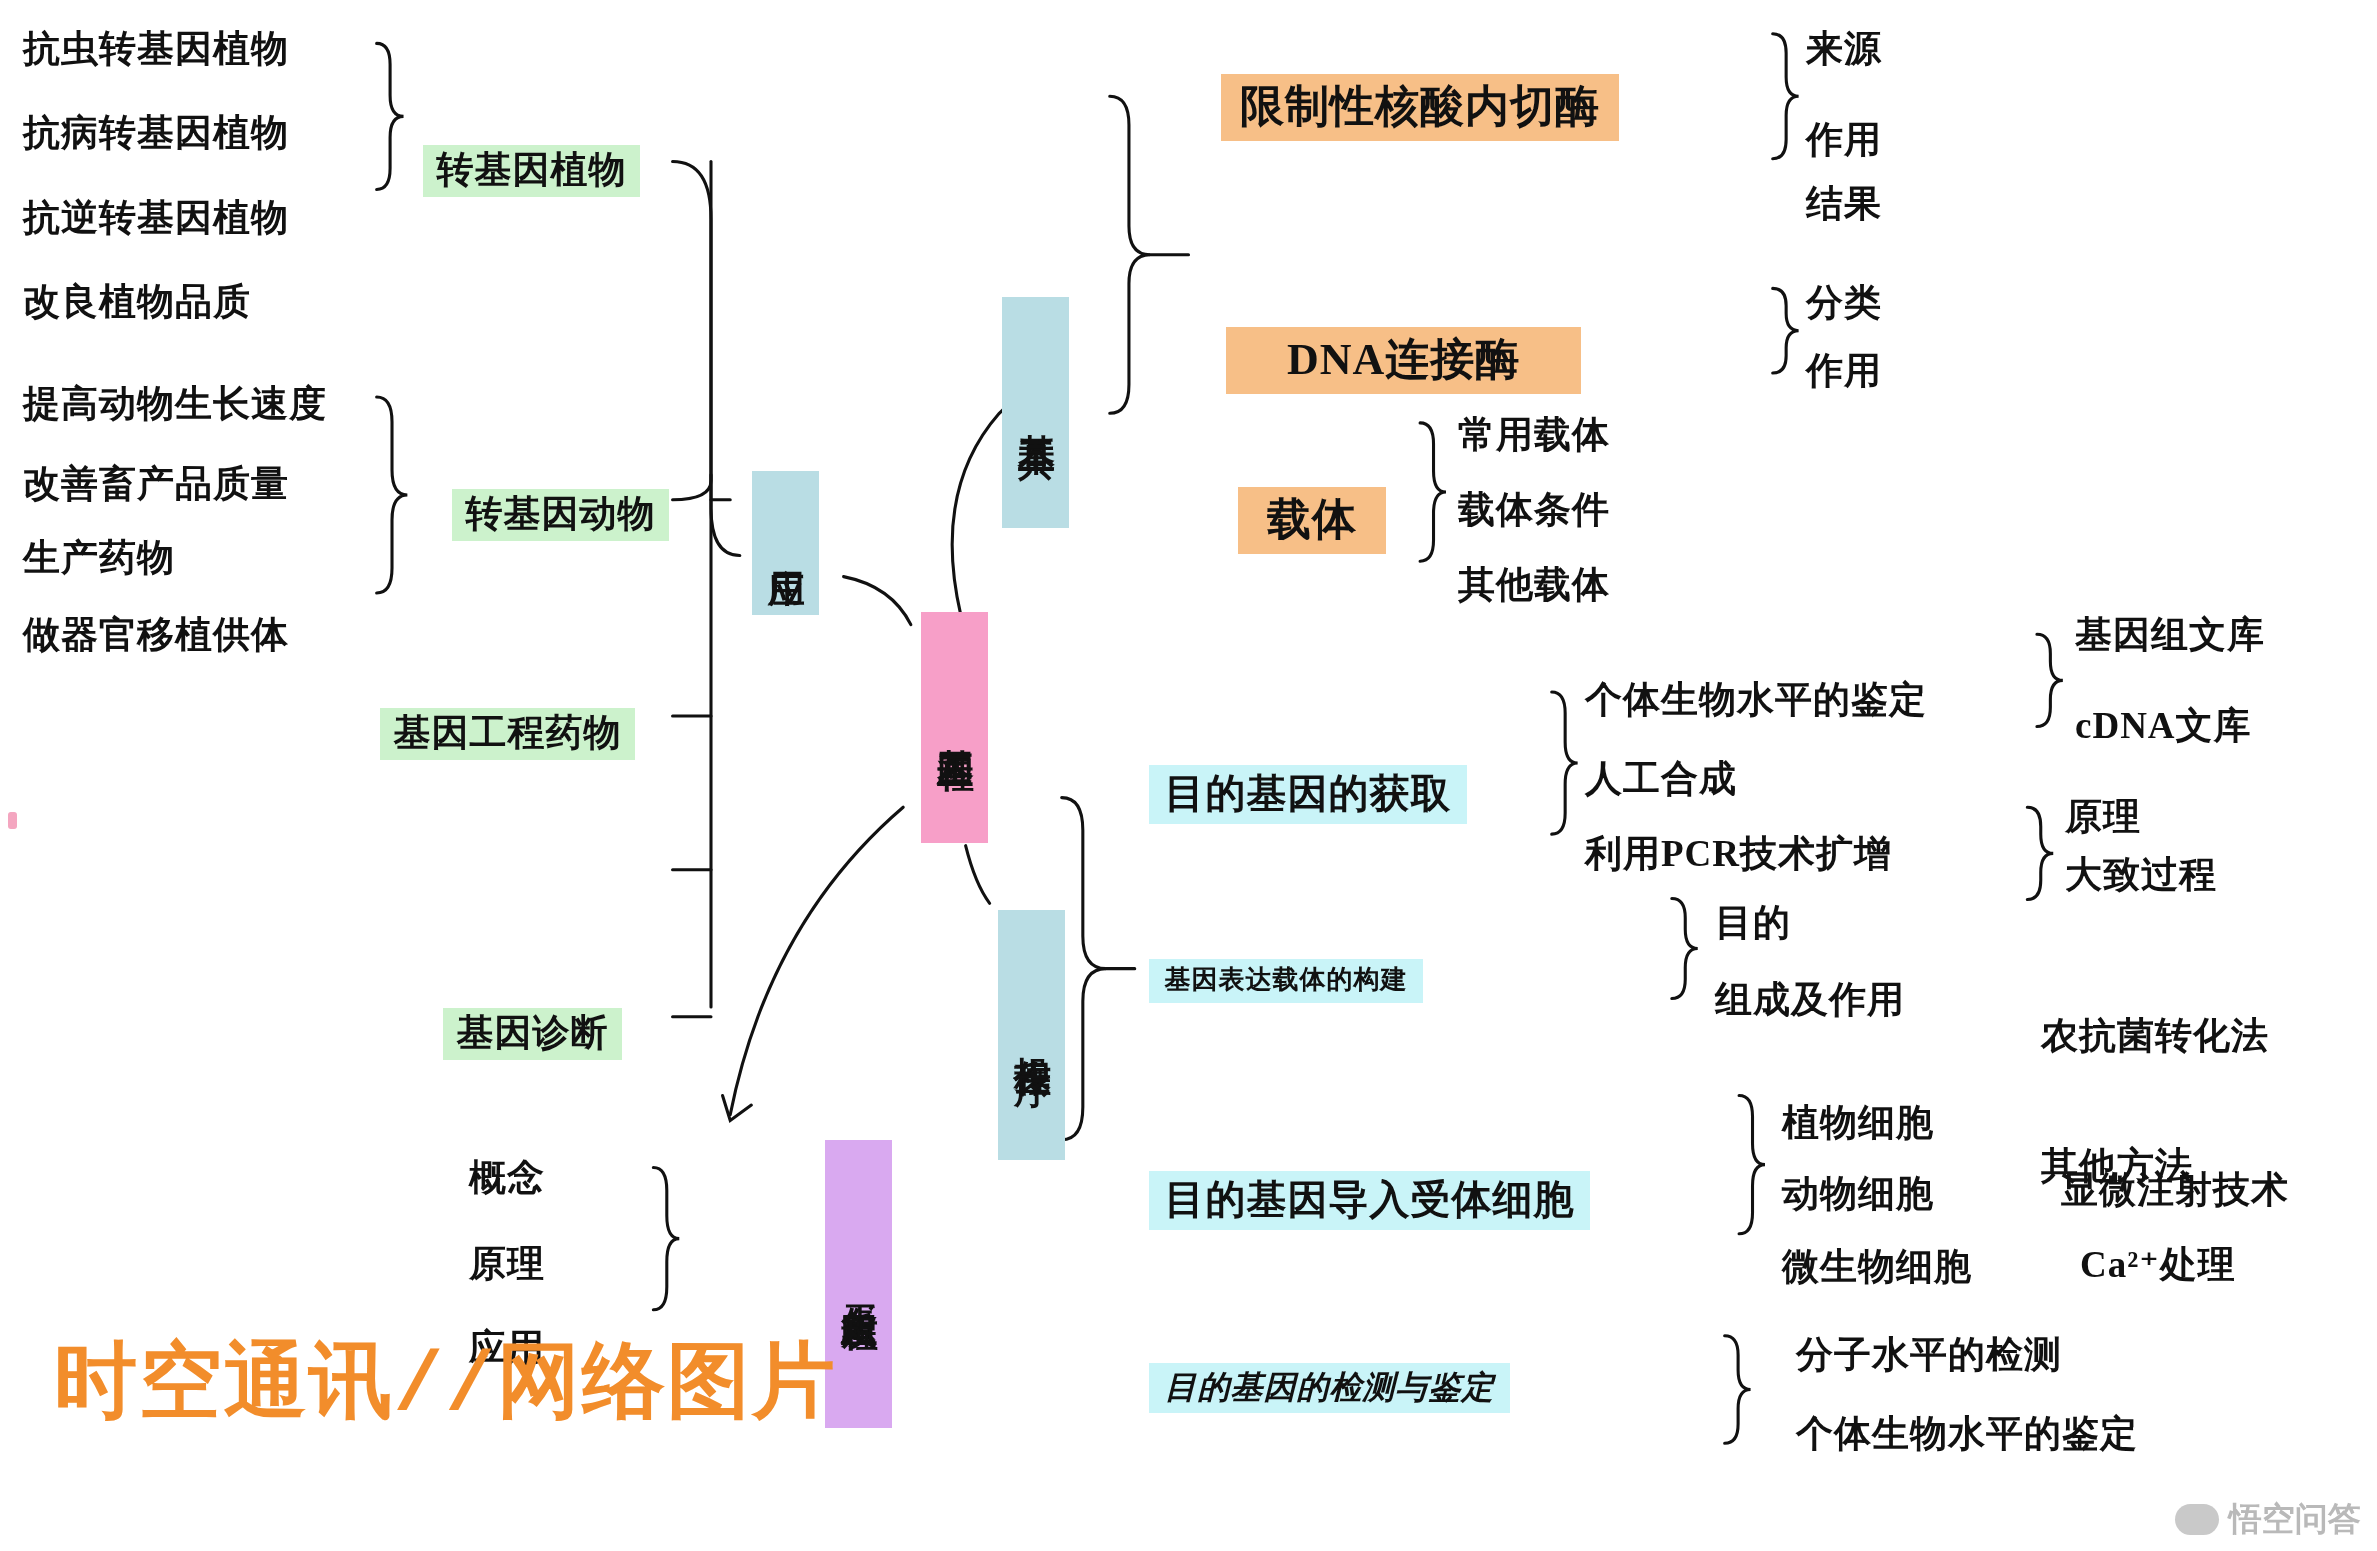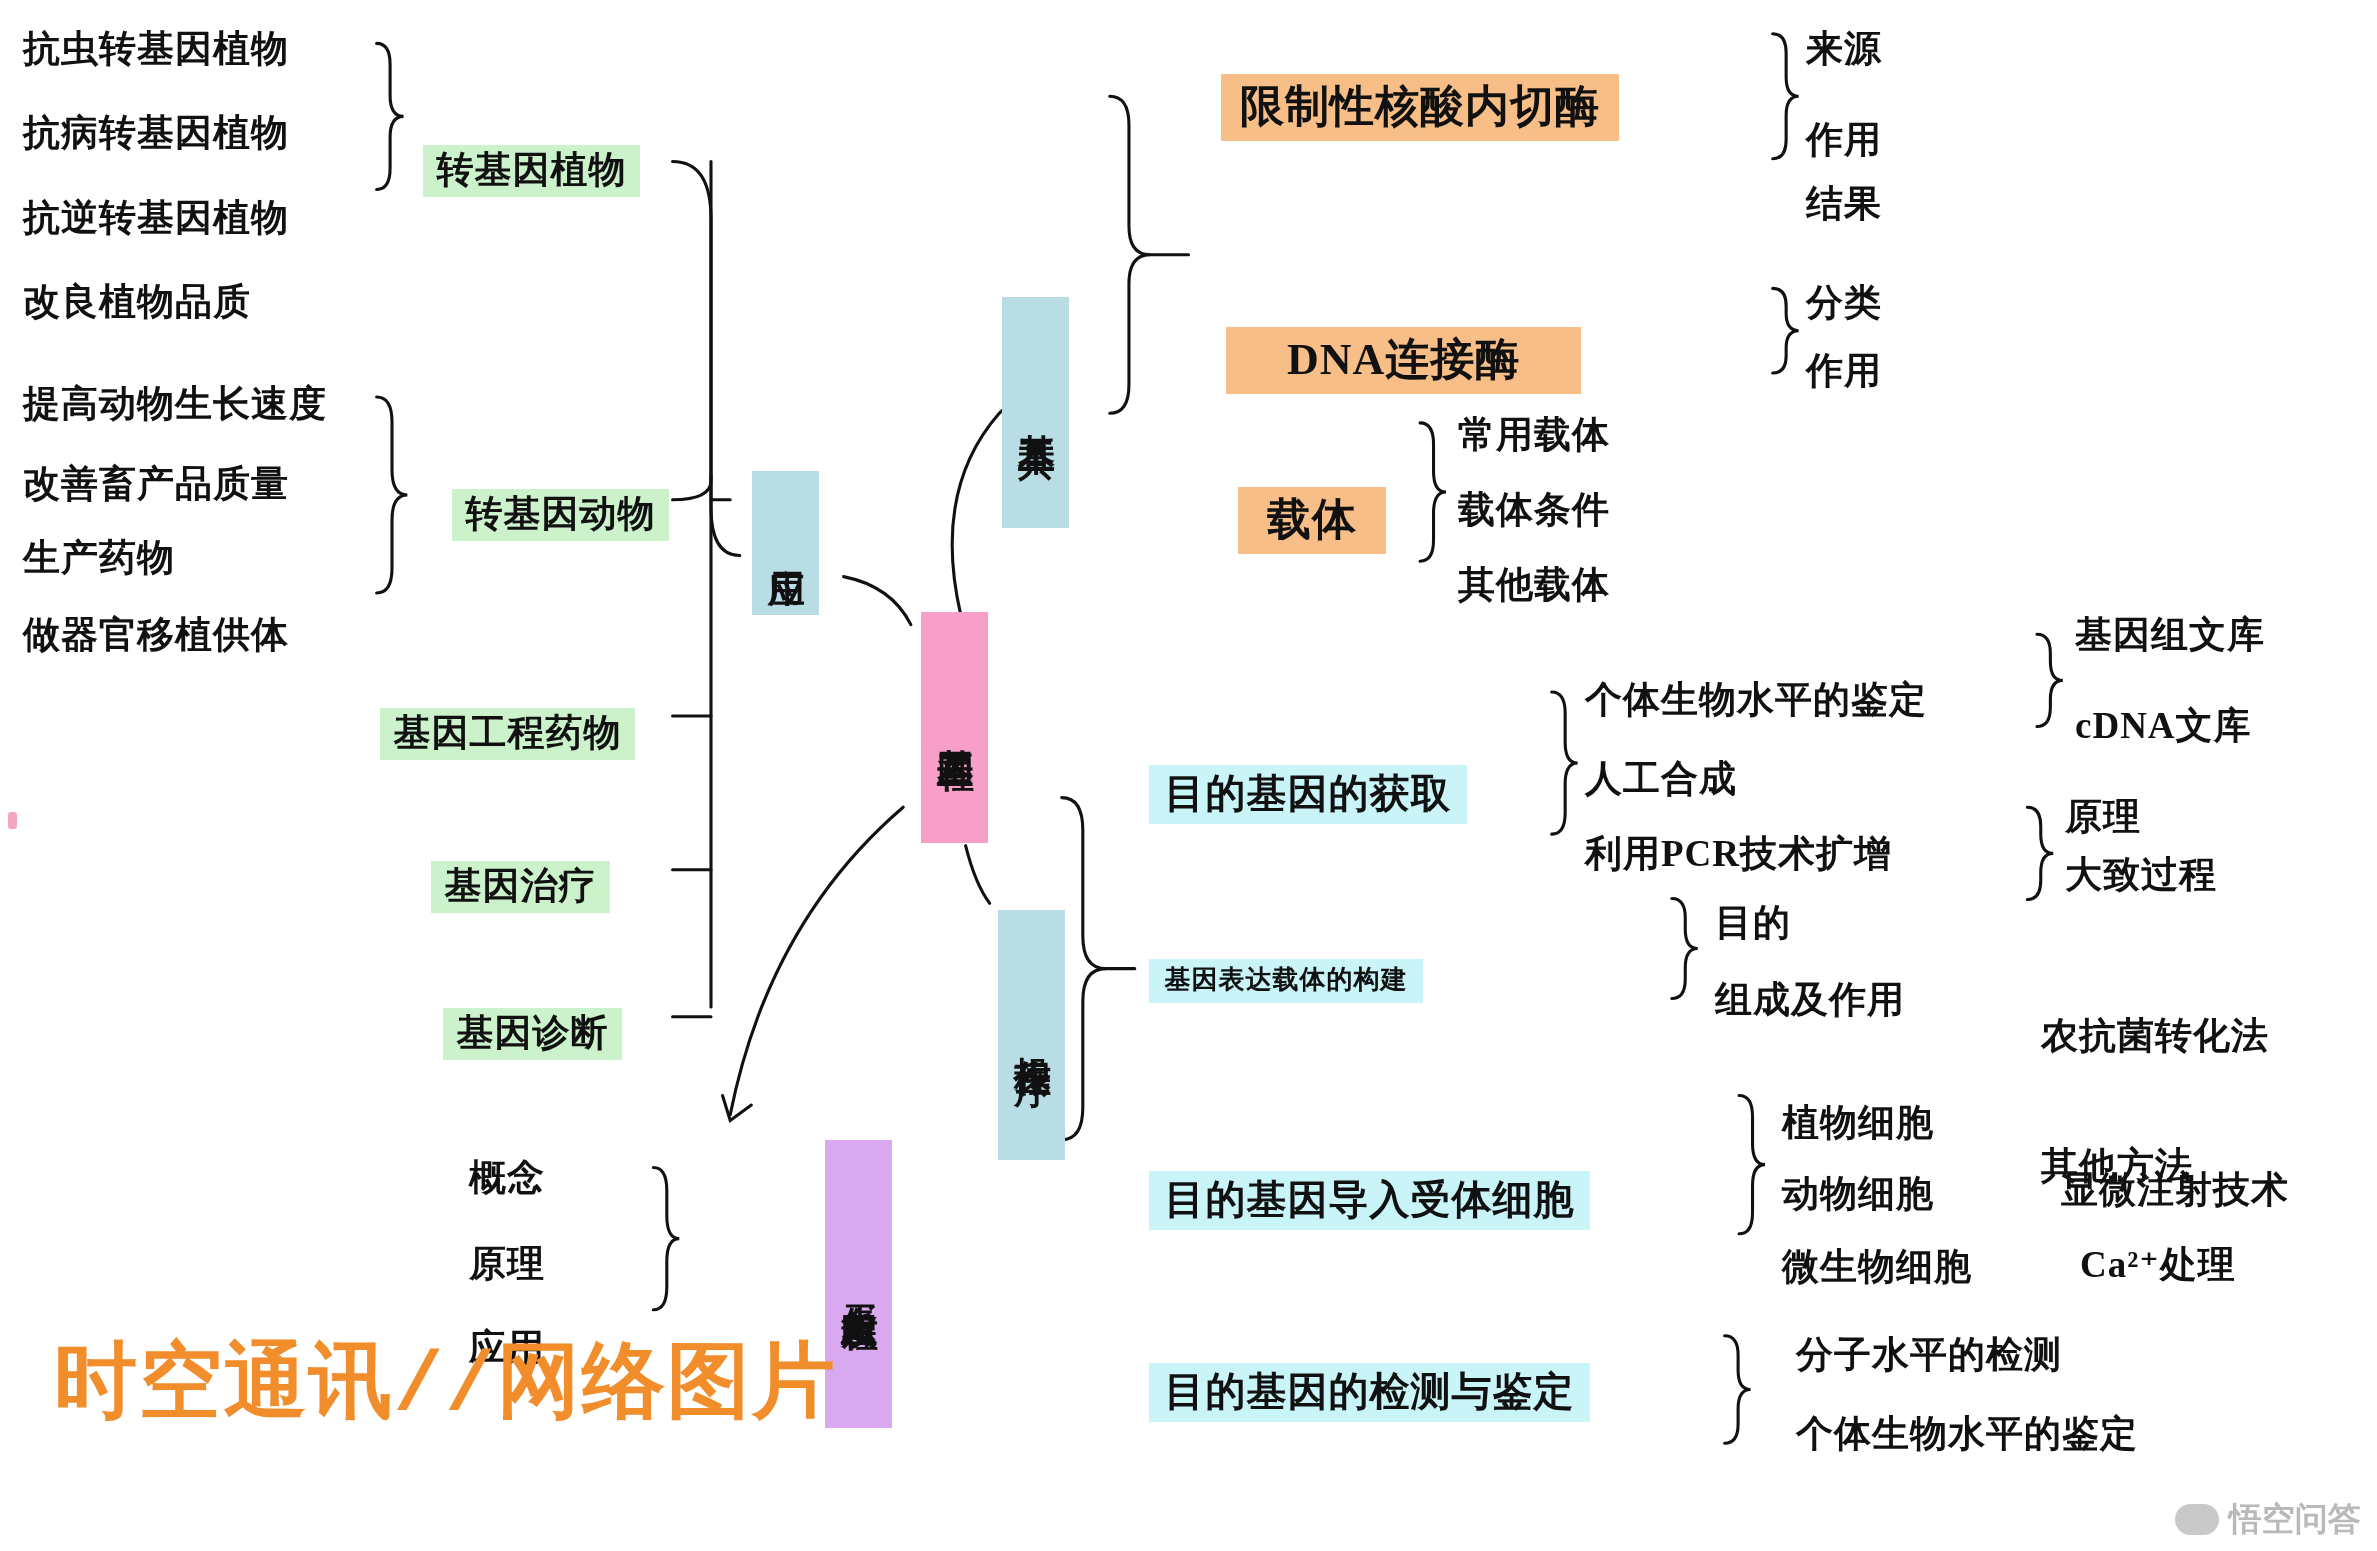--- a/index.html
+++ b/index.html
@@ -144,23 +144,20 @@
 
   <div class="node" style="left:403px;top:127px;">
     <span class="box green">转基因植物</span>
   </div>
   <div class="node" style="left:432px;top:471px;">
     <span class="box green">转基因动物</span>
   </div>
   <div class="node" style="left:360px;top:690px;">
     <span class="box green">基因工程药物</span>
   </div>
-  <div class="node" style="left:411px;top:843px;">
-    <span class="box green">基因治疗</span>
-  </div>
   <div class="node" style="left:423px;top:990px;">
     <span class="box green">基因诊断</span>
   </div>
 
   <div class="node" style="left:732px;top:453px;">
     <span class="box blue vert" style="height:144px;">应用</span>
   </div>
 
   <div class="node" style="left:901px;top:594px;">
     <span class="box pink vert" style="height:231px;">基因工程</span>
@@ -223,21 +220,21 @@
   </div>
   <div class="node plain" style="left:1782px;top:1103px;">植物细胞</div>
   <div class="node plain" style="left:1782px;top:1174px;">动物细胞</div>
   <div class="node plain" style="left:1782px;top:1247px;">微生物细胞</div>
   <div class="node plain" style="left:2041px;top:1016px;">农抗菌转化法</div>
   <div class="node plain" style="left:2041px;top:1146px;">其他方法</div>
   <div class="node plain" style="left:2061px;top:1170px;">显微注射技术</div>
   <div class="node plain" style="left:2080px;top:1245px;">Ca²⁺处理</div>
 
   <div class="node" style="left:1129px;top:1345px;">
-    <span class="box cyan" style="font-size:40px;padding:7.7px 15.4px;">目的基因的检测与鉴定</span>
+    <span class="box cyan" style="font-size:32px;padding:7.7px 15.4px;font-style:italic;">目的基因的检测与鉴定</span>
   </div>
   <div class="node plain" style="left:1796px;top:1335px;">分子水平的检测</div>
   <div class="node plain" style="left:1796px;top:1414px;">个体生物水平的鉴定</div>
 
   <div class="pinkdot"></div>
 
   <div class="watermark" style="left:54px;top:1326px;">时空通讯//网络图片</div>
 
   <div class="wm2">
     <span class="glyph"></span>

